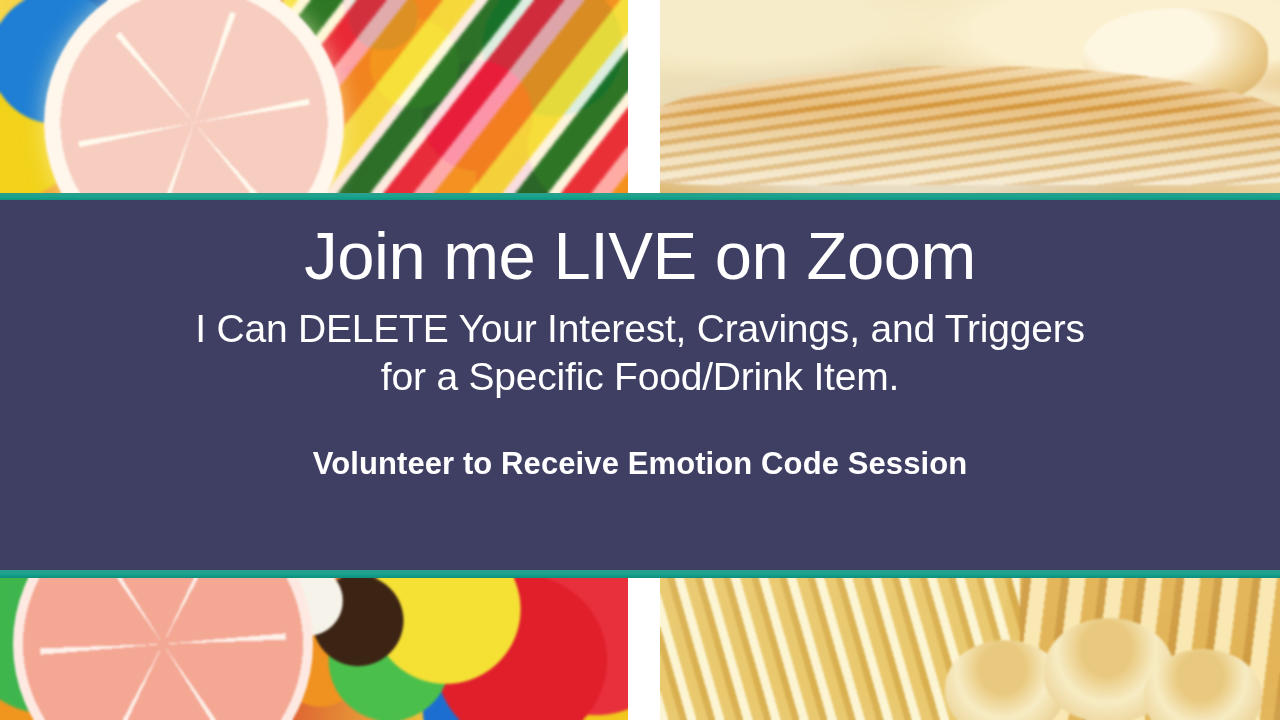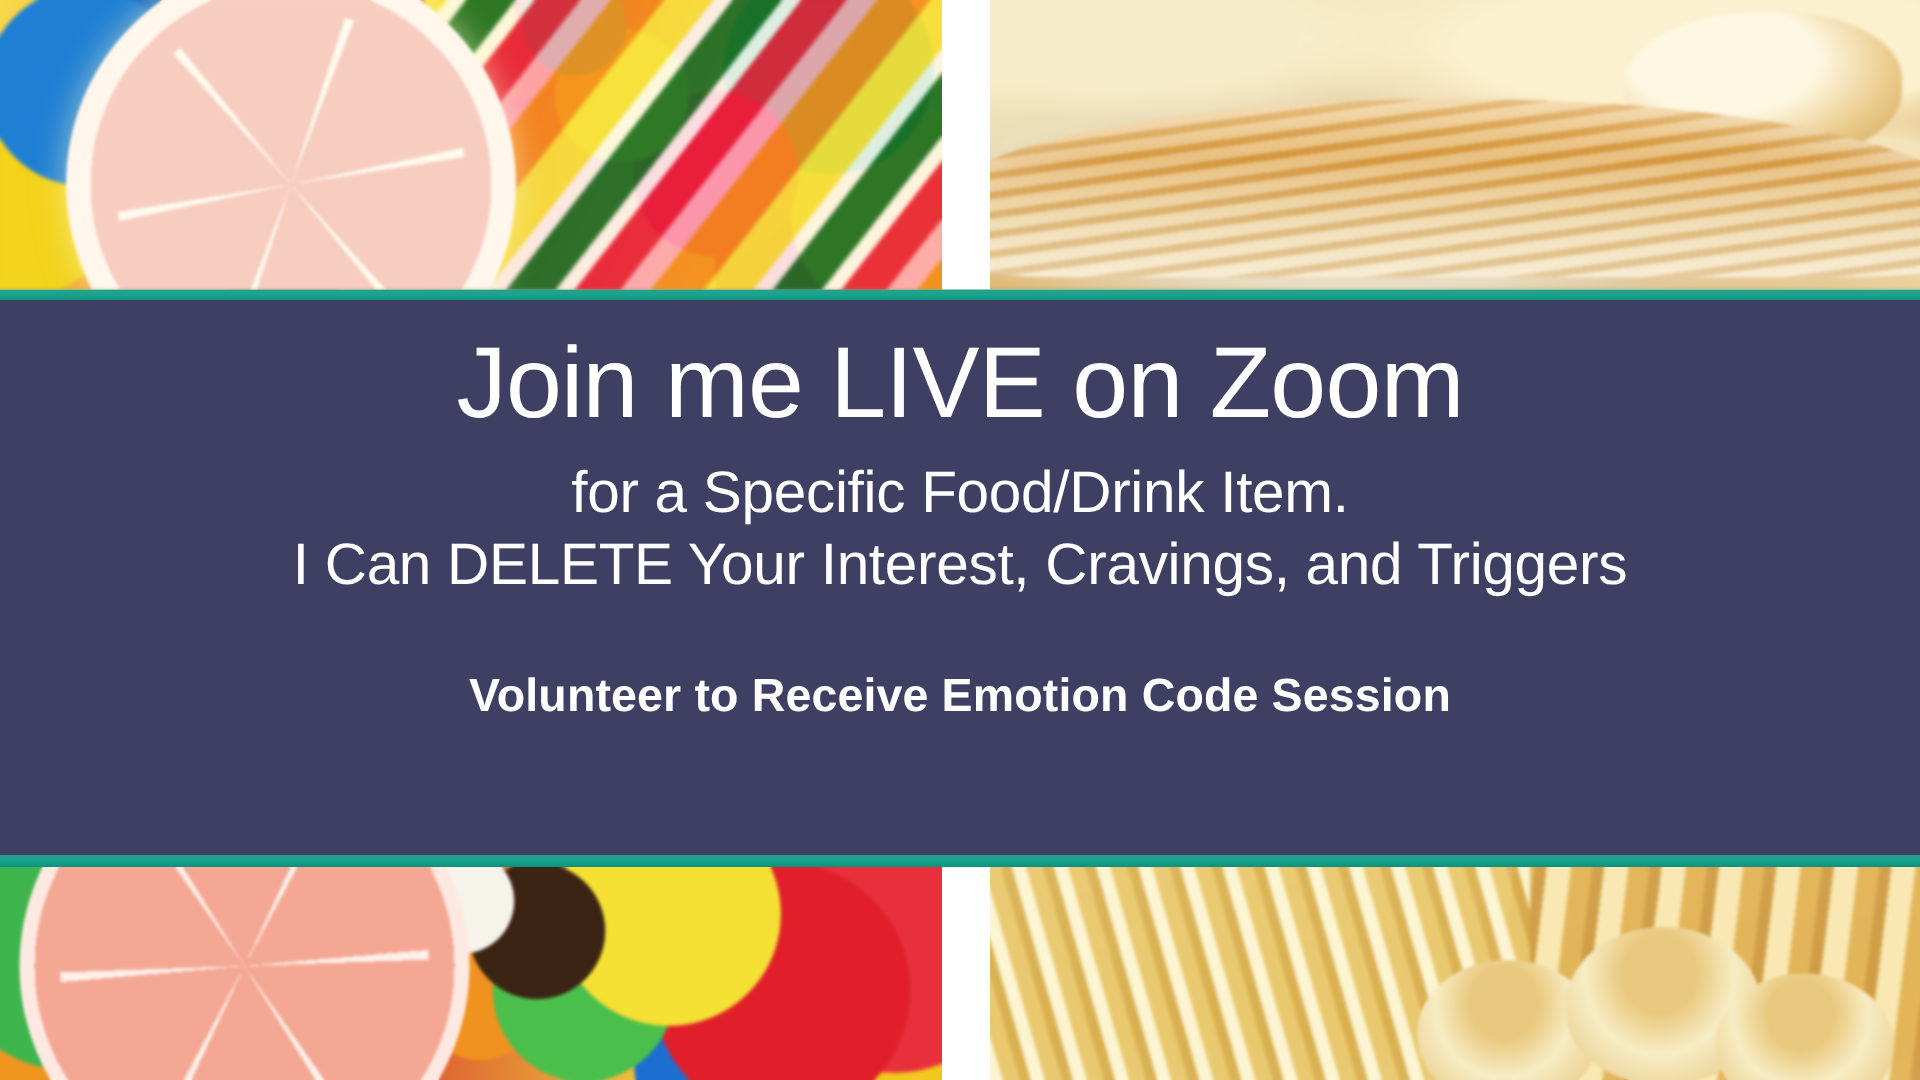--- a/index.html
+++ b/index.html
@@ -2,21 +2,21 @@
 <html><head>
 <meta charset="utf-8">
 <style>
   * { margin:0; padding:0; box-sizing:border-box; }
   html, body {
     width:1280px; height:720px;
     background:#ffffff;
     font-family:"Liberation Sans", sans-serif;
     overflow:hidden;
   }
-  .slide { position:relative; width:1280px; height:720px; background:#bef264; }
+  .slide { position:relative; width:1280px; height:720px; background:#1d4ed8; }
 
   
   .strip { position:absolute; left:0; width:1280px; display:flex; background:#ffffff; }
   .strip.top    { top:0;     height:193px; }
   .strip.bottom { top:578px; height:142px; }
 
   .photo { position:relative; overflow:hidden; }
   .photo.left  { width:628px; }
   .gap         { width:32px; background:#ffffff; flex:0 0 32px; }
   .photo.right { width:620px; }
@@ -218,22 +218,22 @@
       <div class="bread-roll"></div>
       <div class="bread-crust"></div>
       <div class="photo-blur"></div>
     </div>
   </div>
 
   <div class="divider top-rule"></div>
 
   <div class="banner">
     <div class="headline">Join me LIVE on Zoom</div>
+    <div class="subline">I Can DELETE Your Interest, Cravings, and Triggers</div>
     <div class="subline">for a Specific Food/Drink Item.</div>
-    <div class="subline">I Can DELETE Your Interest, Cravings, and Triggers</div>
     <div class="calloutline">Volunteer to Receive Emotion Code Session</div>
   </div>
 
   <div class="divider bottom-rule"></div>
 
   <div class="strip bottom">
     <div class="photo left">
       <div class="layer candy-bot"></div>
       <div class="grapefruit"></div>
       <div class="photo-blur"></div>

